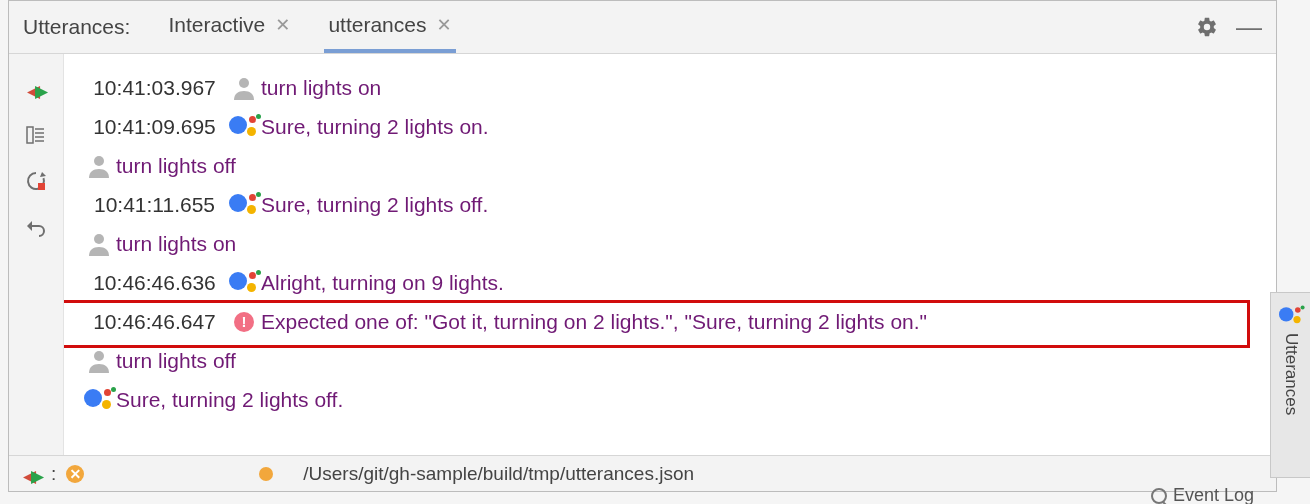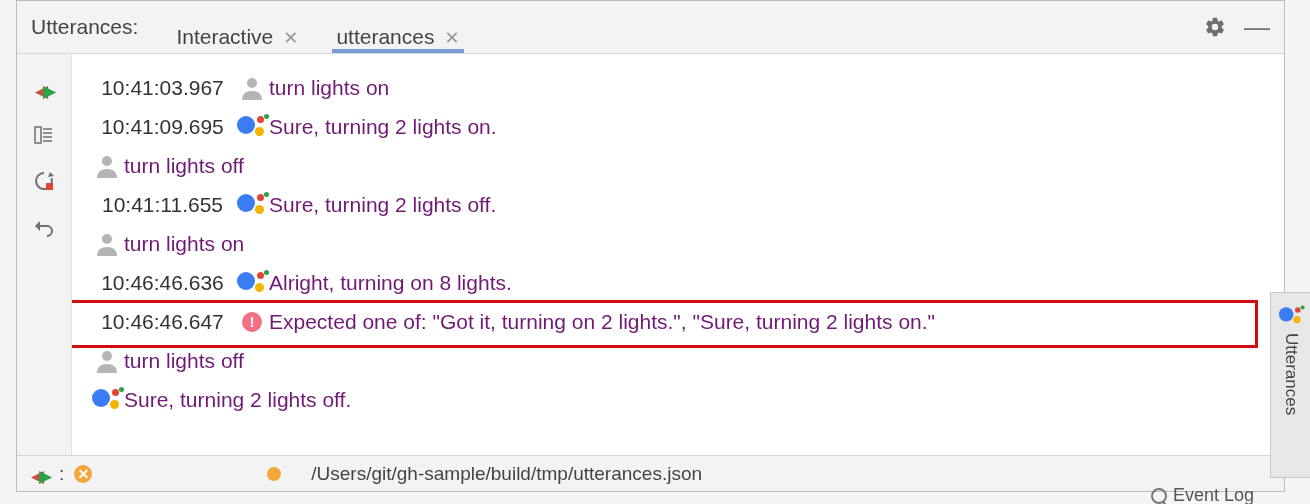--- a/index.html
+++ b/index.html
@@ -8,21 +8,21 @@
     font-size: 19px;
     color: #333;
     background: #f5f5f5;
     width: 1310px;
     height: 504px;
     overflow: hidden;
     position: relative;
   }
   .window {
     position: absolute;
-    left: 16px; top: 0;
+    left: 8px; top: 0;
     width: 1269px;
     height: 492px;
     background: #fff;
     border: 1px solid #bcbcbc;
     display: flex;
     flex-direction: column;
   }
   
   .tabbar {
     display: flex;
@@ -32,21 +32,21 @@
     padding: 0 14px;
     background: #f3f3f3;
   }
   .tabbar .title {
     font-size: 21px;
     color: #444;
     margin-right: 34px;
   }
   .tab {
     display: flex;
-    align-items: flex-end;
+    align-items: center;
     height: 100%;
     margin-right: 30px;
     font-size: 21px;
     color: #444;
     cursor: pointer;
     border-bottom: 4px solid transparent;
     padding: 0 4px;
   }
   .tab.active {
     border-bottom: 4px solid #7a9ed4;
@@ -362,21 +362,21 @@
         <div class="line">
           <span class="ts">10:46:46.636</span>
           <span class="agent-ico">
             <span class="assistant">
                 <span class="big"></span>
                 <span class="r"></span>
                 <span class="g"></span>
                 <span class="y"></span>
               </span>
           </span>
-          <span class="msg">Alright, turning on 8 lights.</span>
+          <span class="msg">Alright, turning on 9 lights.</span>
         </div>
 
         <div class="line">
           <span class="ts">10:46:46.647</span>
           <span class="agent-ico">
             <span class="error-icon">!</span>
           </span>
           <span class="msg">Expected one of: "Got it, turning on 2 lights.", "Sure, turning 2 lights on."</span>
         </div>
 

